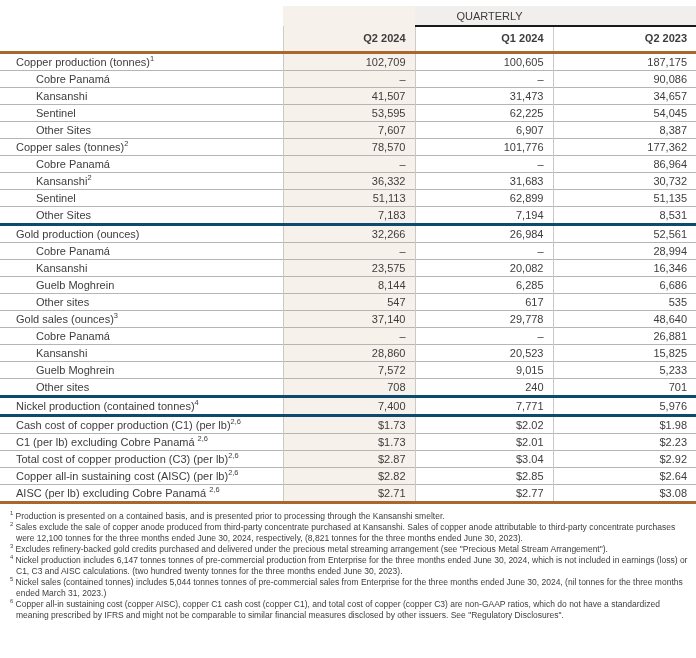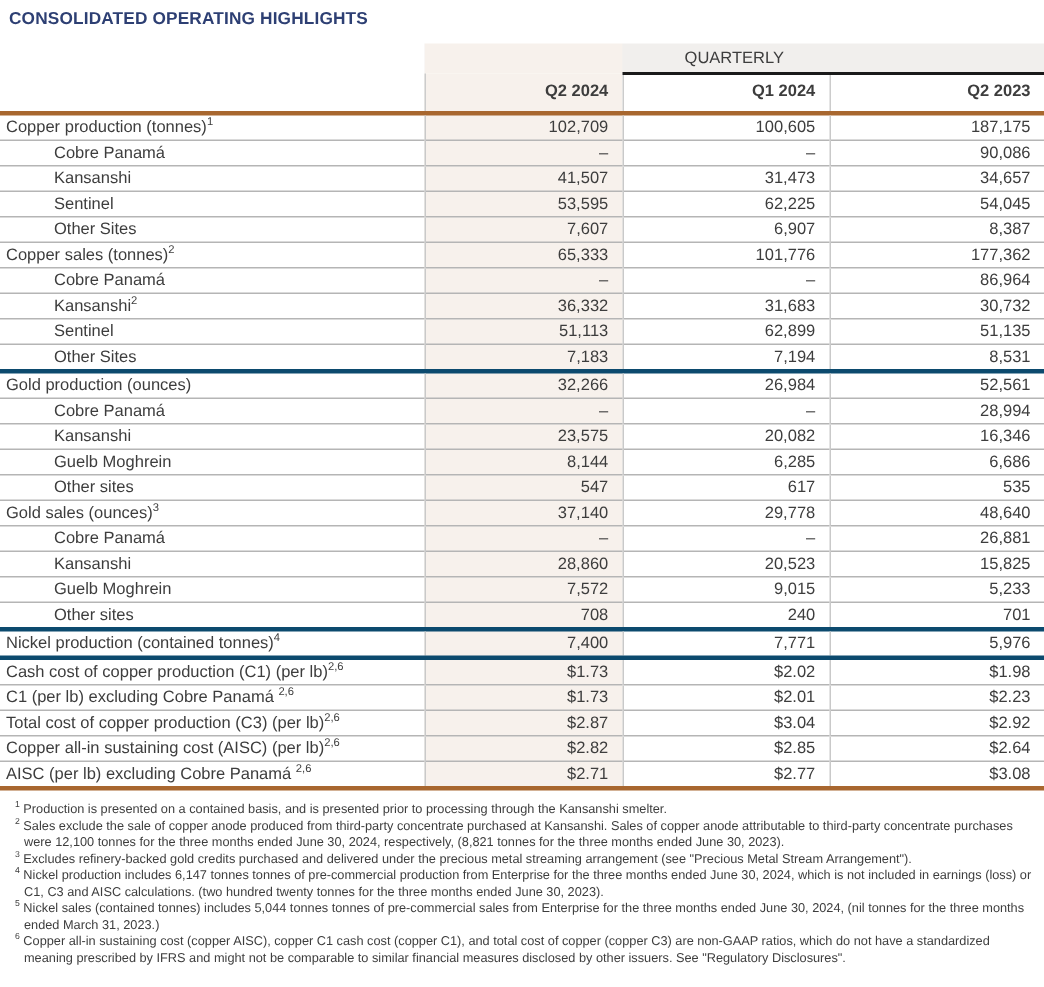--- a/index.html
+++ b/index.html
@@ -24,36 +24,35 @@
   tr.col-row th{height:22px;font-size:11px;font-weight:bold;text-align:right;
     vertical-align:middle;padding:0 9px 2px 12px;color:#3d3d3d;}
   tr.col-row th.hl{background:#f7f1ec;border-left:1px solid #cccccc;}
   tr.col-row th.blk{background:#ffffff;border-top:2px solid #1a1a1a;border-left:1px solid #cccccc;margin-top:12px;}
 
   
   tbody td{height:16px;border-top:1px solid #b5b5b5;vertical-align:middle;padding:0;}
   tbody tr.section-start td{border-top:3px solid #0c4a6e;}
   tbody tr:first-child td{border-top:3px solid #a8672f;}
   tbody tr:last-child td{border-bottom:3px solid #a8672f;}
-  tbody td.lbl{padding-left:4px;white-space:nowrap;}
+  tbody td.lbl{padding-left:16px;white-space:nowrap;}
   tbody td.lbl.ind{padding-left:36px;}
   tbody td.val{text-align:right;padding-right:9px;border-left:1px solid #c9c9c9;white-space:nowrap;}
   tbody td.v0{background:#f7f1ec;padding-left:31px;}
 
   sup{font-size:0.68em;line-height:0;}
 
   
   .footnotes{margin:7px 0 0 5px;width:688px;}
   .fn{font-size:8.5px;line-height:11px;color:#3d3d3d;padding-left:11px;text-indent:-6px;margin:0;}
 </style>
 </head>
 <body>
 
 <div class="page">
-  <div class="title">CONSOLIDATED OPERATING HIGHLIGHTS</div>
 
   <table class="ops">
     <colgroup>
       <col class="c-lbl">
         <col class="c-v0">
         <col class="c-v1">
         <col class="c-v2">
     </colgroup>
     <thead>
       <tr class="group-row">
@@ -93,21 +92,21 @@
           <td class="val v2">54,045</td>
         </tr>
         <tr>
           <td class="lbl ind">Other Sites</td>
           <td class="val v0">7,607</td>
           <td class="val v1">6,907</td>
           <td class="val v2">8,387</td>
         </tr>
         <tr>
           <td class="lbl">Copper sales (tonnes)<sup>2</sup></td>
-          <td class="val v0">65,333</td>
+          <td class="val v0">78,570</td>
           <td class="val v1">101,776</td>
           <td class="val v2">177,362</td>
         </tr>
         <tr>
           <td class="lbl ind">Cobre Panamá</td>
           <td class="val v0">–</td>
           <td class="val v1">–</td>
           <td class="val v2">86,964</td>
         </tr>
         <tr>

